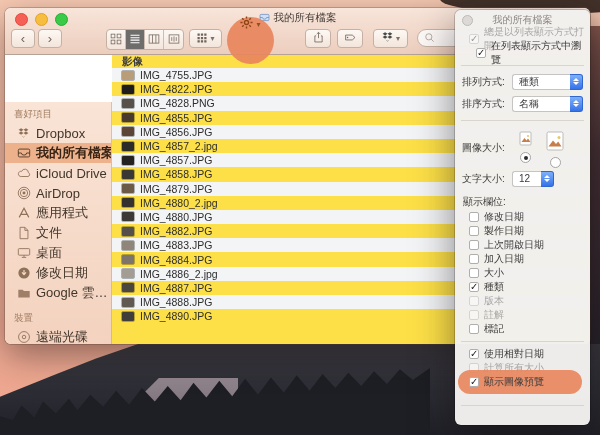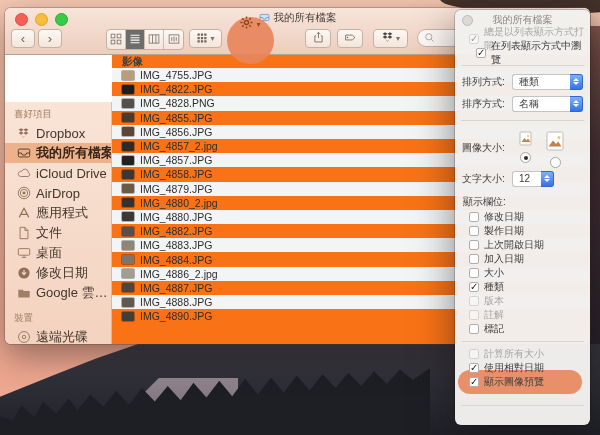--- a/index.html
+++ b/index.html
@@ -48,21 +48,21 @@
     border-right:1px solid rgba(160,128,106,.35);padding-top:3px;box-sizing:border-box;overflow:hidden;margin-top:47px;}
   .sb-head{font-size:9.5px;color:#a07c60;padding:3px 0 2px 9px;}
   .sb-item{height:20px;display:flex;align-items:center;gap:5px;padding-left:11px;font-size:13px;color:#42362b;white-space:nowrap;}
   .sb-item .ic{width:15px;height:15px;flex:0 0 15px;color:#8f7058;display:flex;align-items:center;justify-content:center;}
   .sb-item.selected{background:#edb28c;font-weight:bold;color:#382415;}
   .sb-item.selected .ic{color:#4a3322;}
   .sb-item .eject{margin-left:auto;padding-right:7px;color:#7d6350;display:flex;align-items:center;}
   .sb-gap{height:6px;}
 
   
-  .filelist{flex:1;background:#f97316;overflow:hidden;font-size:10.5px;color:#2e2e2e;}
+  .filelist{flex:1;background:#fde047;overflow:hidden;font-size:10.5px;color:#2e2e2e;}
   .group-head{height:13px;line-height:13px;padding-left:10px;font-weight:bold;font-size:10.5px;color:#3f3f3f;}
   .frow{height:14.2px;display:flex;align-items:center;padding-left:10px;}
   .frow:nth-child(odd){background:#f3f4f6;}
   .thumb{width:12px;height:9px;border-radius:1px;margin-right:6px;outline:1px solid rgba(0,0,0,.28);flex:0 0 12px;}
 
   
   .po{position:absolute;left:455px;top:10px;width:135px;height:415px;border-radius:6px;z-index:20;
     background:rgba(242,240,238,.98);box-shadow:0 14px 40px rgba(20,15,15,.5),0 0 0 1px rgba(0,0,0,.18);
     font-size:10px;color:#3c3c3c;display:flex;flex-direction:column;box-sizing:border-box;}
   .po-h{position:relative;height:20px;flex:0 0 20px;}
@@ -495,27 +495,27 @@
             <span class="cb"></span>
             <span>註解</span>
           </div>
           <div class="chk-row">
             <span class="cb"></span>
             <span>標記</span>
           </div>
         </div>
       <hr class="div">
       <div id="po-footer-opts">
-          <div class="chk-row dim">
-            <span class="cb"></span>
-            <span>計算所有大小</span>
-          </div>
           <div class="chk-row">
             <span class="cb checked"></span>
             <span>使用相對日期</span>
+          </div>
+          <div class="chk-row dim">
+            <span class="cb"></span>
+            <span>計算所有大小</span>
           </div>
           <div class="chk-row hl">
             <span class="cb checked"></span>
             <span>顯示圖像預覽</span>
           </div>
         </div>
       <hr class="div" style="margin-top:16px;">
     </div>
   </div>
 </div>

